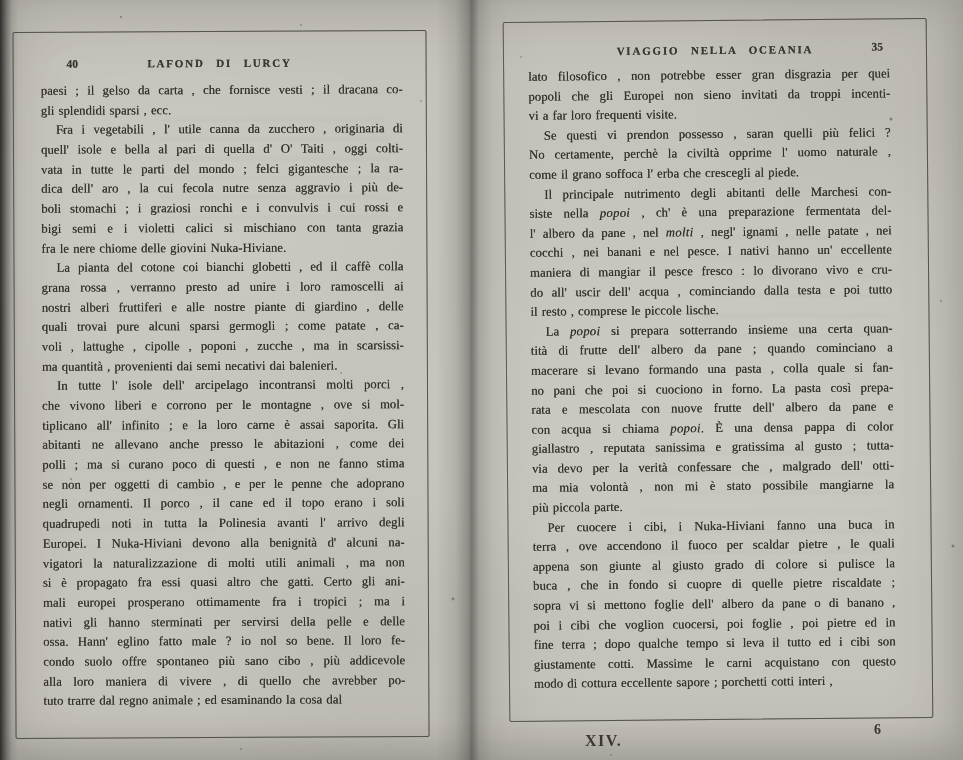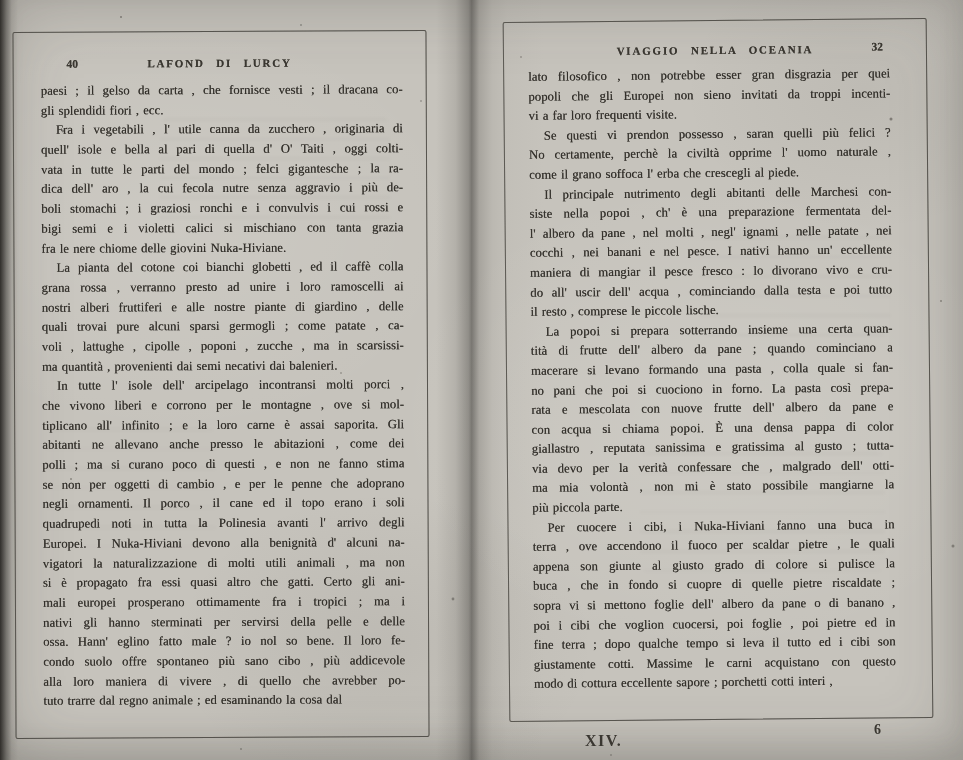--- a/index.html
+++ b/index.html
@@ -63,21 +63,21 @@
   .page-right .col{left:25px;top:46px;--lh:19.6px;}
   .line{
     height:var(--lh);line-height:var(--lh);overflow:hidden;
     font-size:12.7px;word-spacing:-0.6px;letter-spacing:0.05px;
     text-align:justify;text-align-last:justify;
     color:var(--ink);text-shadow:0.2px 0 0.4px rgba(42,39,34,.75);
     white-space:normal;
   }
   .line.last{text-align-last:left;word-spacing:0.9px;}
   .line.indent{text-indent:15px;}
-  .it{letter-spacing:.3px;}
+  .it{font-style:italic;letter-spacing:.3px;}
 
   .sigmark{
     position:absolute;left:585px;top:732px;z-index:4;
     font-size:16px;font-weight:bold;letter-spacing:1.5px;color:#3a3731;
   }
   .sheetnum{
     position:absolute;left:874px;top:722px;z-index:4;
     font-size:14px;font-weight:bold;color:#3a3731;
   }
 
@@ -113,21 +113,21 @@
 
   <div class="page page-left">
     <div class="frame"></div>
     <div class="runhead">
       <span class="pagenum">40</span>
       <span class="runtitle">LAFOND DI LURCY</span>
     </div>
     <div class="col">
         <div>
           <div class="line"><span>paesi ; il gelso da carta , che fornisce vesti ; il dracana co-</span></div>
-          <div class="line last"><span>gli splendidi fiori , ecc.</span></div>
+          <div class="line last"><span>gli splendidi sparsi , ecc.</span></div>
         </div>
         <div>
           <div class="line indent"><span>Fra i vegetabili , l' utile canna da zucchero , originaria di</span></div>
           <div class="line"><span>quell' isole e bella al pari di quella d' O' Taiti , oggi colti-</span></div>
           <div class="line"><span>vata in tutte le parti del mondo ; felci gigantesche ; la ra-</span></div>
           <div class="line"><span>dica dell' aro , la cui fecola nutre senza aggravio i più de-</span></div>
           <div class="line"><span>boli stomachi ; i graziosi ronchi e i convulvis i cui rossi e</span></div>
           <div class="line"><span>bigi semi e i violetti calici si mischiano con tanta grazia</span></div>
           <div class="line last"><span>fra le nere chiome delle giovini Nuka-Hiviane.</span></div>
         </div>
@@ -158,21 +158,21 @@
           <div class="line"><span>alla loro maniera di vivere , di quello che avrebber po-</span></div>
           <div class="line last"><span>tuto trarre dal regno animale ; ed esaminando la cosa dal</span></div>
         </div>
       </div>
   </div>
 
   <div class="page page-right">
     <div class="frame"></div>
     <div class="runhead">
       <span class="runtitle">VIAGGIO NELLA OCEANIA</span>
-      <span class="pagenum">32</span>
+      <span class="pagenum">35</span>
     </div>
     <div class="col">
         <div>
           <div class="line"><span>lato filosofico , non potrebbe esser gran disgrazia per quei</span></div>
           <div class="line"><span>popoli che gli Europei non sieno invitati da troppi incenti-</span></div>
           <div class="line last"><span>vi a far loro frequenti visite.</span></div>
         </div>
         <div>
           <div class="line indent"><span>Se questi vi prendon possesso , saran quelli più felici ?</span></div>
           <div class="line"><span>No certamente, perchè la civiltà opprime l' uomo naturale ,</span></div>

